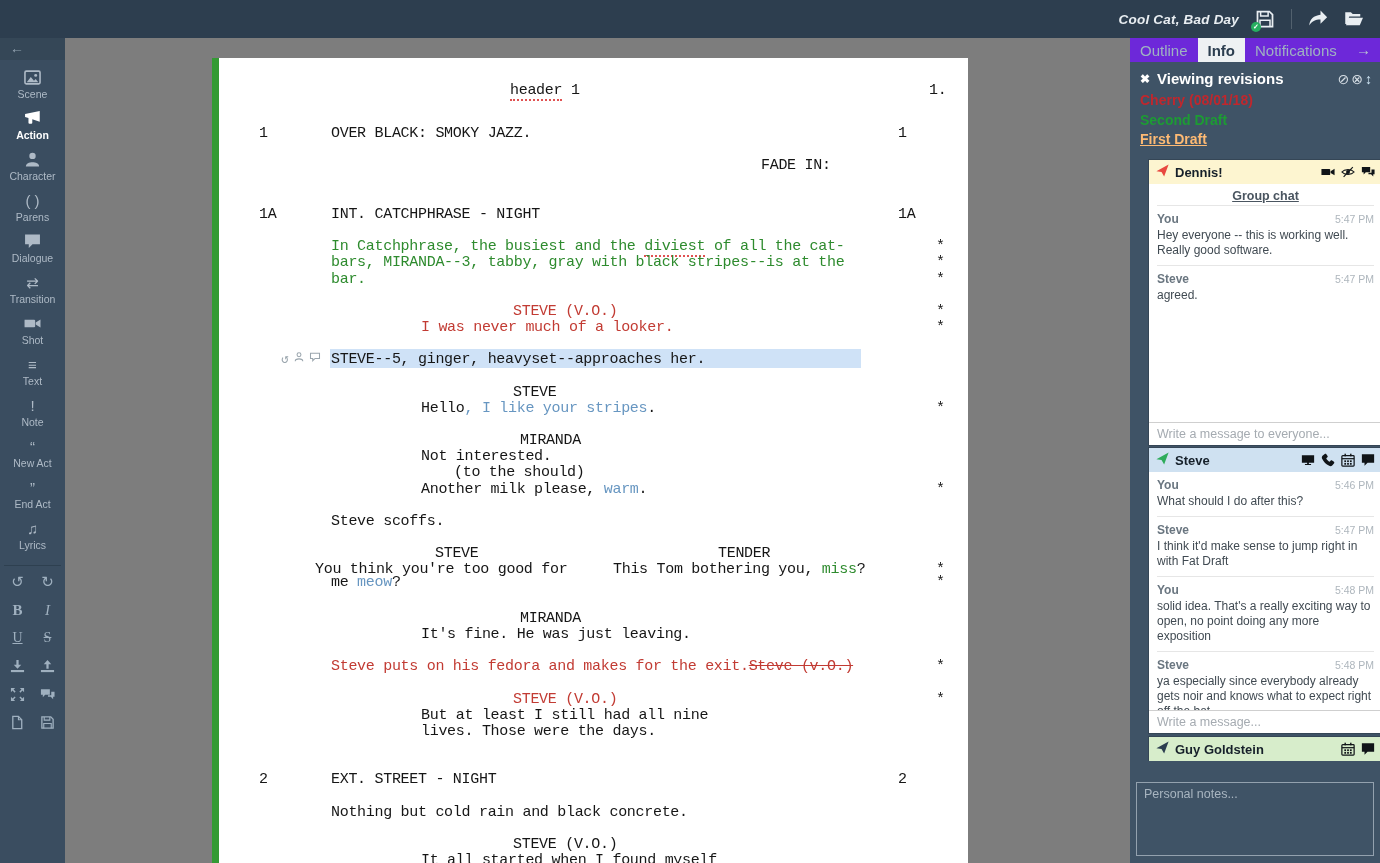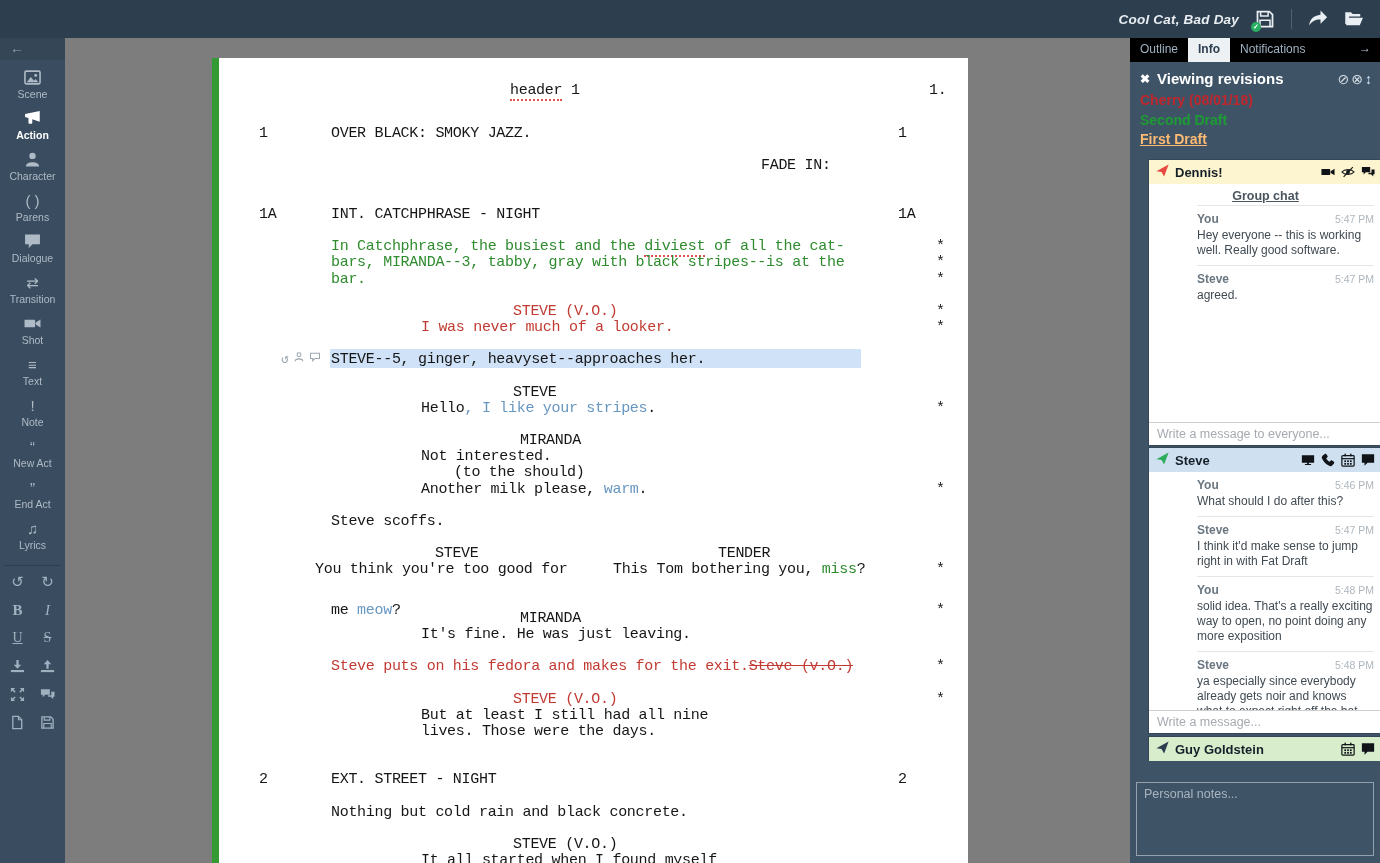--- a/index.html
+++ b/index.html
@@ -50,21 +50,21 @@
   .grn { color:#2e8b2e; } .red { color:#c23b33; } .blu { color:#6796c1; }
   .sp { border-bottom:2px dotted #e05252; }
   .strike { text-decoration:line-through; }
   .hl-bar { position:absolute; left:111px; top:-2px; width:531px; height:19px; background:#cfe2f7; }
   .line-icons { position:absolute; left:62px; top:0; display:flex; gap:4px; align-items:center; color:#9aa5ad; height:17px; }
   .line-icons .li-glyph { font-size:13px; line-height:15px; }
   .line-icons svg { width:12px; height:12px; fill:none; stroke:#9aa5ad; stroke-width:1.4; }
 
   
   #panel { position:absolute; left:1130px; top:38px; width:250px; height:825px; background:#3f5366; }
-  #panel-tabs { position:absolute; top:0; left:0; right:0; height:24px; background:#000000; display:flex; color:#9fb2c1; font-size:12px; }
+  #panel-tabs { position:absolute; top:0; left:0; right:0; height:24px; background:#6d28d9; display:flex; color:#9fb2c1; font-size:15px; }
   .ptab { padding:4px 10px 0; cursor:pointer; }
   .ptab.active { background:#eef1f3; color:#2c3e50; font-weight:bold; }
   #panel-arrow { margin-left:auto; padding:3px 9px 0; color:#b9c6d2; cursor:pointer; }
 
   #revisions { position:absolute; top:32px; left:10px; right:8px; }
   .rev-head { display:flex; align-items:center; color:#fff; font-weight:bold; font-size:15px; }
   .rev-close { margin-right:7px; font-size:12px; cursor:pointer; }
   .rev-icons { margin-left:auto; display:flex; gap:2px; font-size:14px; color:#d5dde4; font-weight:normal; }
   .rev-icons span { cursor:pointer; }
   .rev-updown { color:#cfe6f5; }
@@ -74,21 +74,21 @@
   .chat-card { position:absolute; left:19px; width:233px; background:#fff; display:flex; flex-direction:column;
                font-size:12px; box-shadow:0 0 0 1px rgba(0,0,0,.15); }
   .chat-head { height:24px; flex:0 0 24px; display:flex; align-items:center; padding:0 7px; gap:6px; }
   .chat-head svg { width:14px; height:14px; fill:currentColor; }
   .send-icon svg { width:13px; height:13px; }
   .chat-title { font-weight:bold; font-size:13px; color:#16202a; }
   .chat-head-icons { margin-left:auto; display:flex; gap:6px; color:#101418; align-items:center; }
   .chat-head-icons span { display:flex; cursor:pointer; }
   .chat-body { flex:1 1 auto; overflow:hidden; padding:0 8px; }
   .group-link { text-align:center; text-decoration:underline; color:#4a5560; padding:5px 0 2px; font-weight:bold; font-size:12.5px; cursor:pointer; }
-  .msg { padding:6px 0 7px; border-top:1px solid #e6e6e6;margin-left:40px; }
+  .msg { padding:6px 0 7px; border-top:1px solid #e6e6e6; }
   .msg.first { border-top:none; }
   .msg-head { display:flex; align-items:baseline; }
   .msg-from { color:#6a7680; font-weight:bold; }
   .msg-time { margin-left:auto; color:#aeb6bd; font-size:10.5px; }
   .msg-text { color:#404a52; line-height:15px; margin-top:2px; }
   .chat-input { flex:0 0 23px; border-top:1px solid #cfcfcf; display:flex; align-items:center; background:#fff; }
   .chat-input input { border:none; outline:none; width:100%; font-size:12.5px; padding:0 8px;
                       font-family:"Liberation Sans",sans-serif; color:#0c4a6e; }
   .chat-input input::placeholder { color:#a5abb1; }
   .scroll-nub { position:absolute; width:6px; height:15px; background:#2d4d6b; border-radius:2px; cursor:pointer; }
@@ -272,21 +272,21 @@
                 </svg></span></span><span class="seg" style="left: 112px;"><span>STEVE--5, ginger, heavyset--approaches her.</span></span></div>
           <div class="sline" style="top: 326px;"><span class="seg" style="left: 294px;"><span>STEVE</span></span></div>
           <div class="sline" style="top: 342px;"><span class="seg" style="left: 202px;"><span>Hello</span><span class="blu">, I like your stripes</span><span>.</span></span><span class="seg" style="left: 717px;">*</span></div>
           <div class="sline" style="top: 374px;"><span class="seg" style="left: 301px;"><span>MIRANDA</span></span></div>
           <div class="sline" style="top: 390px;"><span class="seg" style="left: 202px;"><span>Not interested.</span></span></div>
           <div class="sline" style="top: 406px;"><span class="seg" style="left: 235px;"><span>(to the should)</span></span></div>
           <div class="sline" style="top: 423px;"><span class="seg" style="left: 202px;"><span>Another milk please, </span><span class="blu">warm</span><span>.</span></span><span class="seg" style="left: 717px;">*</span></div>
           <div class="sline" style="top: 455px;"><span class="seg" style="left: 112px;"><span>Steve scoffs.</span></span></div>
           <div class="sline" style="top: 487px;"><span class="seg" style="left: 216px;"><span>STEVE</span></span><span class="seg" style="left: 499px;"><span>TENDER</span></span></div>
           <div class="sline" style="top: 503px;"><span class="seg" style="left: 96px;"><span>You think you're too good for</span></span><span class="seg" style="left: 394px;"><span>This Tom bothering you, </span><span class="grn">miss</span><span>?</span></span><span class="seg" style="left: 717px;">*</span></div>
-          <div class="sline" style="top: 544px; padding-left: 44px;"><span class="seg" style="left: 112px;"><span>me </span><span class="blu">meow</span><span>?</span></span><span class="seg" style="left: 717px;">*</span></div>
+          <div class="sline" style="top: 516px; padding-left: 44px;"><span class="seg" style="left: 112px;"><span>me </span><span class="blu">meow</span><span>?</span></span><span class="seg" style="left: 717px;">*</span></div>
           <div class="sline" style="top: 552px;"><span class="seg" style="left: 301px;"><span>MIRANDA</span></span></div>
           <div class="sline" style="top: 568px;"><span class="seg" style="left: 202px;"><span>It's fine. He was just leaving.</span></span></div>
           <div class="sline" style="top: 600px;"><span class="seg" style="left: 112px;"><span class="red">Steve puts on his fedora and makes for the exit.</span><span class="red strike">Steve (v.O.)</span></span><span class="seg" style="left: 717px;">*</span></div>
           <div class="sline" style="top: 633px;"><span class="seg" style="left: 294px;"><span class="red">STEVE (V.O.)</span></span><span class="seg" style="left: 717px;">*</span></div>
           <div class="sline" style="top: 649px;"><span class="seg" style="left: 202px;"><span>But at least I still had all nine</span></span></div>
           <div class="sline" style="top: 665px;"><span class="seg" style="left: 202px;"><span>lives. Those were the days.</span></span></div>
           <div class="sline" style="top: 713px;"><span class="seg" style="left: 40px;"><span>2</span></span><span class="seg" style="left: 112px;"><span>EXT. STREET - NIGHT</span></span><span class="seg" style="left: 679px;"><span>2</span></span></div>
           <div class="sline" style="top: 746px;"><span class="seg" style="left: 112px;"><span>Nothing but cold rain and black concrete.</span></span></div>
           <div class="sline" style="top: 778px;"><span class="seg" style="left: 294px;"><span>STEVE (V.O.)</span></span></div>
           <div class="sline" style="top: 794px;"><span class="seg" style="left: 202px;"><span>It all started when I found myself</span></span></div>

